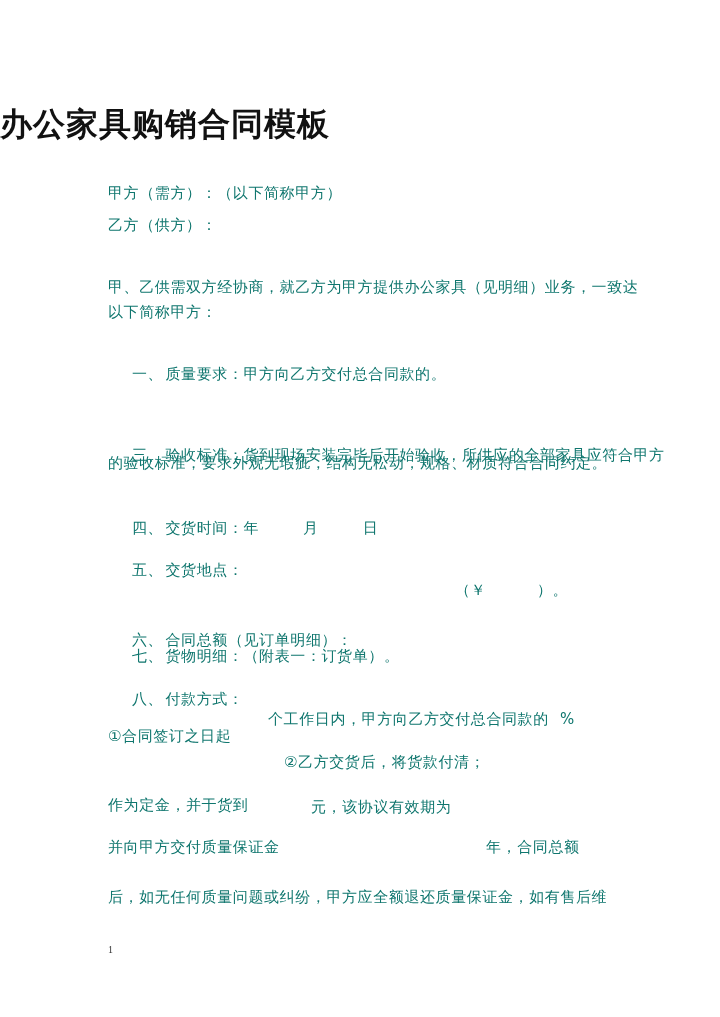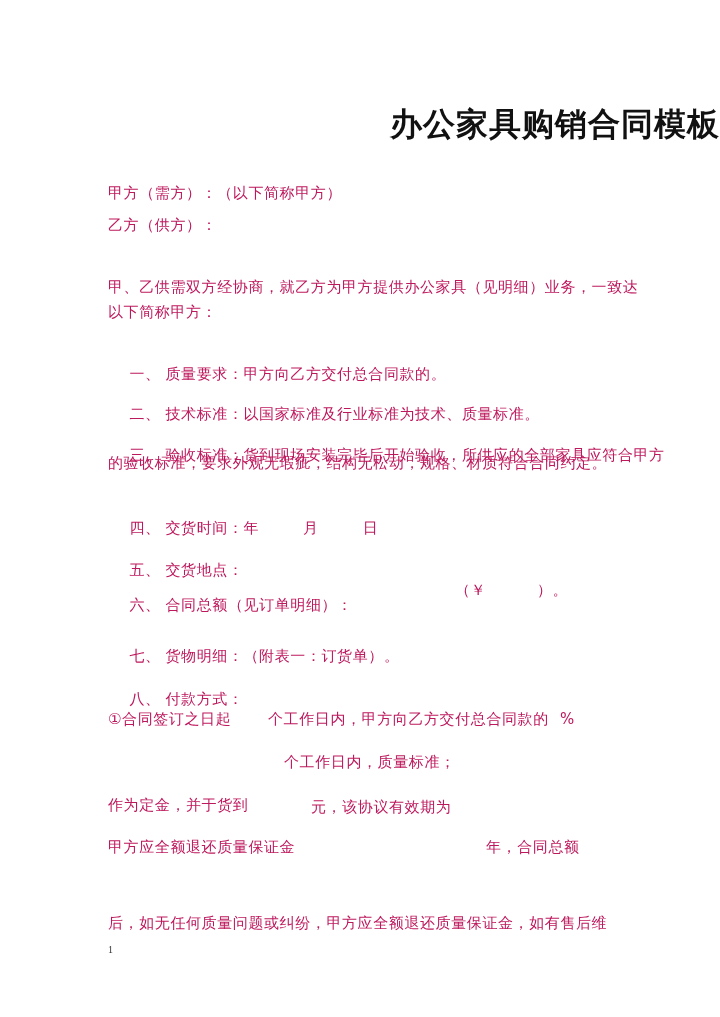--- a/index.html
+++ b/index.html
@@ -18,35 +18,36 @@
     .page {
       position: absolute;
       left: 0; top: 0;
       width: 720px; height: 1017px;
       background: #fff;
     }
     .title {
       position: absolute;
       left: 0; width: 720px;
       top: 102px;
-      text-align: right;
+      text-align: left;
       font-size: 32px;
       font-weight: bold;
       letter-spacing: 1px;
       color: #111;
       line-height: 44px;
     }
     .line {
       position: absolute;
       left: 108px;
       font-size: 15px;
       line-height: 22px;
       white-space: pre;
-      color: #be185d;
+      color: #0f766e;
       letter-spacing: 0.6px;
+      text-align: center;
     }
     .num { display: inline-block; width: 36px; }
     .gap { display: inline-block; }
     .pagenum {
       position: absolute;
       left: 108px;
       top: 944px;
       font-family: "Liberation Serif", serif;
       font-size: 10px;
       color: #333;
@@ -62,57 +63,54 @@
   <div class="line" style="top:182px">甲方（需方）：（以下简称甲方）</div>
   <div class="line" style="top:214px">乙方（供方）：</div>
 
   <div class="line" style="top:276px">甲、乙供需双方经协商，就乙方为甲方提供办公家具（见明细）业务，一致达</div>
   <div class="line" style="top:301px">以下简称甲方：</div>
 
   <div class="line" style="top:341px">
     <span class="num">一、</span><span>质量要求：甲方向乙方交付总合同款的。</span>
   </div>
 
-  <div class="line" style="top:381px">
-    <span class="num">二、</span><span>技术标准：以国家标准及行业标准为技术、质量标准。</span>
-  </div>
 
   <div class="line" style="top:452px">的验收标准，要求外观无瑕疵，结构无松动，规格、材质符合合同约定。</div>
   <div class="line" style="top:422px">
     <span class="num">三、</span><span>验收标准：货到现场安装完毕后开始验收，所供应的全部家具应符合甲方</span>
   </div>
 
   <div class="line" style="top:495px">
     <span class="num">四、</span><span>交货时间：年</span><span class="gap" style="width:44px"></span><span>月</span><span class="gap" style="width:44px"></span><span>日</span>
   </div>
 
   <div class="line" style="top:537px">
     <span class="num">五、</span><span>交货地点：</span>
   </div>
 
-  <div class="line" style="top:572px">
+  <div class="line" style="top:607px">
     <span class="num">六、</span><span>合同总额（见订单明细）：</span>
   </div>
   <div class="line" style="top:579px; left:455px">（￥</div>
   <div class="line" style="top:579px; left:537px">）。</div>
 
   <div class="line" style="top:623px">
     <span class="num">七、</span><span>货物明细：（附表一：订货单）。</span>
   </div>
 
   <div class="line" style="top:666px">
     <span class="num">八、</span><span>付款方式：</span>
   </div>
 
-  <div class="line" style="top:708px">①合同签订之日起</div>
+  <div class="line" style="top:725px">①合同签订之日起</div>
   <div class="line" style="top:708px; left:268px">个工作日内，甲方向乙方交付总合同款的</div>
   <div class="line" style="top:708px; left:560px">%</div>
 
   <div class="line" style="top:794px">作为定金，并于货到</div>
-  <div class="line" style="top:751px; left:284px">个工作日内，质量标准；</div>
+  <div class="line" style="top:751px; left:284px">②乙方交货后，将货款付清；</div>
 
-  <div class="line" style="top:836px">甲方应全额退还质量保证金</div>
+  <div class="line" style="top:836px">并向甲方交付质量保证金</div>
   <div class="line" style="top:796px; left:311px">元，该协议有效期为</div>
   <div class="line" style="top:836px; left:486px">年，合同总额</div>
-  <div class="line" style="top:912px">后，如无任何质量问题或纠纷，甲方应全额退还质量保证金，如有售后维</div>
+  <div class="line" style="top:886px">后，如无任何质量问题或纠纷，甲方应全额退还质量保证金，如有售后维</div>
 
   <div class="pagenum">1</div>
 </div>
 
 </body></html>

